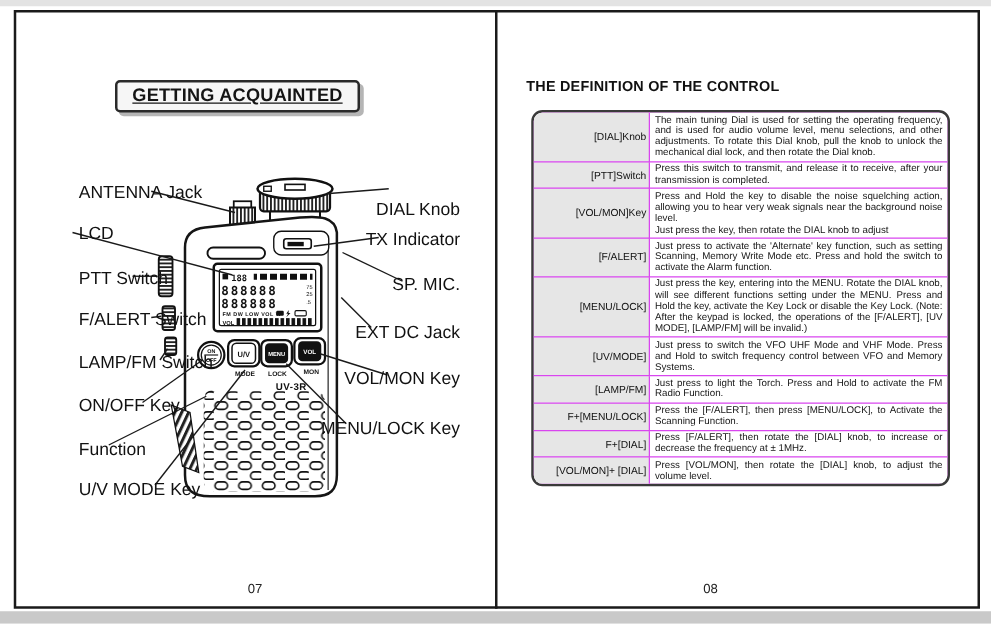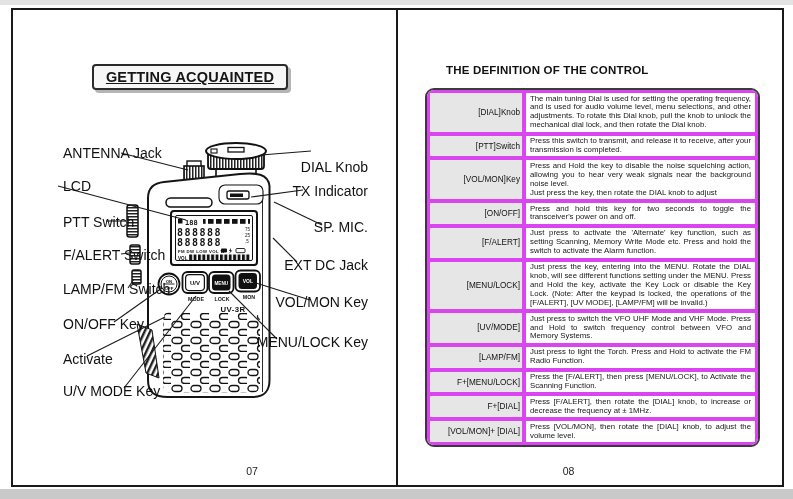--- a/index.html
+++ b/index.html
@@ -28,37 +28,37 @@
     font-size:14.5px;font-weight:bold;letter-spacing:.2px;
     text-decoration:underline;
   }
   .part-label{
     position:absolute;font-size:14px;white-space:nowrap;color:#111;margin-left:27px;
   }
   .part-label.r{text-align:right;}
   .page-num{
     position:absolute;top:465px;text-align:center;font-size:10.5px;color:#222;
   }
-  .page-num.left{left:11px;width:386px;padding-left:48px;}
+  .page-num.left{left:11px;width:386px;}
   .page-num.right{left:397px;width:343px;}
   .diagram-svg{position:absolute;left:0;top:0;width:793px;height:499px;}
   
   .def-title{
     position:absolute;left:421px;top:64px;
-    font-size:11.5px;font-weight:bold;letter-spacing:.2px;color:#111;margin-left:25px;
+    font-size:11.5px;font-weight:bold;letter-spacing:.2px;color:#111;
   }
   .table-frame{
     position:absolute;left:425px;top:88px;width:331px;
     border:2px solid #3a3a3a;border-radius:9px;overflow:hidden;background:#fff;
   }
   table.def{
     border-collapse:collapse;width:calc(100% + 2px);margin:-1px;
     table-layout:fixed;
   }
-  table.def td{border:4px solid #d946ef;vertical-align:middle;}
+  table.def td{border:1px solid #d946ef;vertical-align:middle;}
   td.c{
     width:88px;background:#e6e6e6;text-align:right;
     font-size:8.2px;color:#111;padding:1px 2px;
   }
   td.d{
     font-size:7.8px;line-height:8.9px;color:#161616;
     padding:1.5px 4px;text-align:justify;white-space:pre-line;
   }
 </style>
 </head>
@@ -199,21 +199,21 @@
     <line x1="277" y1="339" x2="229" y2="291"></line>
   </g>
 </svg>
 
 <div class="part-label" style="left:36px;top:145px">ANTENNA Jack</div>
 <div class="part-label" style="left:36px;top:178px">LCD</div>
 <div class="part-label" style="left:36px;top:214px">PTT Switch</div>
 <div class="part-label" style="left:36px;top:247px">F/ALERT Switch</div>
 <div class="part-label" style="left:36px;top:281px">LAMP/FM Switch</div>
 <div class="part-label" style="left:36px;top:316px">ON/OFF Key</div>
-<div class="part-label" style="left:36px;top:351px">Activate</div>
+<div class="part-label" style="left:36px;top:351px">Function</div>
 <div class="part-label" style="left:36px;top:383px">U/V MODE Key</div>
 
 <div class="part-label r" style="right:425px;top:159px">DIAL Knob</div>
 <div class="part-label r" style="right:425px;top:183px">TX Indicator</div>
 <div class="part-label r" style="right:425px;top:219px">SP. MIC.</div>
 <div class="part-label r" style="right:425px;top:257px">EXT DC Jack</div>
 <div class="part-label r" style="right:425px;top:294px">VOL/MON Key</div>
 <div class="part-label r" style="right:425px;top:334px">MENU/LOCK Key</div>
 
 <div class="page-num left">07</div>
@@ -230,24 +230,20 @@
       <tr>
         <td class="c">[PTT]Switch</td>
         <td class="d">Press this switch to transmit, and release it to receive, after your transmission is completed.</td>
       </tr>
       <tr>
         <td class="c">[VOL/MON]Key</td>
         <td class="d">Press and Hold the key to disable the noise squelching action, allowing you to hear very weak signals near the background noise level.
 Just press the key, then rotate the DIAL knob to adjust</td>
       </tr>
       <tr>
-        <td class="c">[ON/OFF]</td>
-        <td class="d">Press and hold this key for two seconds to toggle the transceiver's power on and off.</td>
-      </tr>
-      <tr>
         <td class="c">[F/ALERT]</td>
         <td class="d">Just press to activate the 'Alternate' key function, such as setting Scanning, Memory Write Mode etc. Press and hold the switch to activate the Alarm function.</td>
       </tr>
       <tr>
         <td class="c">[MENU/LOCK]</td>
         <td class="d">Just press the key, entering into the MENU. Rotate the DIAL knob, will see different functions setting under the MENU. Press and Hold the key, activate the Key Lock or disable the Key Lock. (Note: After the keypad is locked, the operations of the [F/ALERT], [UV MODE], [LAMP/FM] will be invalid.)</td>
       </tr>
       <tr>
         <td class="c">[UV/MODE]</td>
         <td class="d">Just press to switch the VFO UHF Mode and VHF Mode. Press and Hold to switch frequency control between VFO and Memory Systems.</td>

